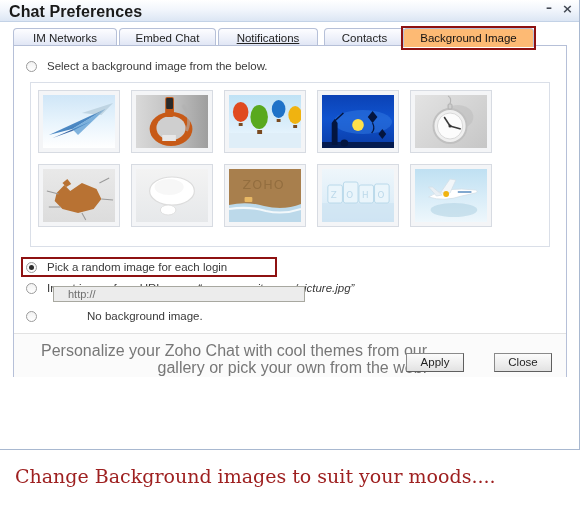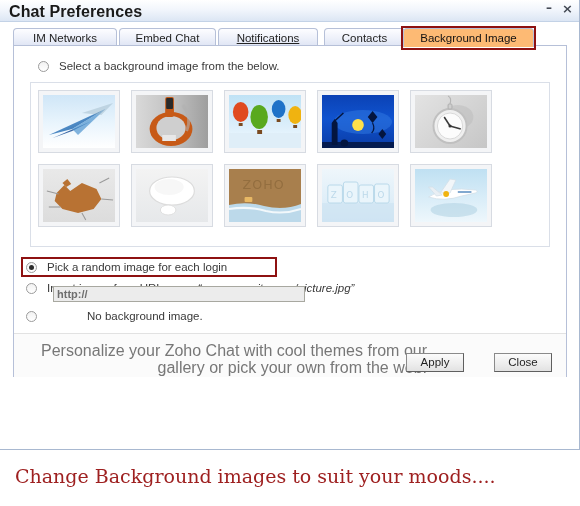--- a/index.html
+++ b/index.html
@@ -180,23 +180,22 @@
   .url-input {
     position: absolute;
     left: 39px; top: 240px;
     width: 252px; height: 16px;
     box-sizing: border-box;
     border: 1px solid #a8a8a0;
     background: #ececec;
     font-family: "Liberation Sans", sans-serif;
     font-size: 11px;
     color: #6f6f6f;
-    padding: 0 3px;
+    padding: 0 14px;
     line-height: 14px;
-    font-weight: bold;
   }
   .url-input::placeholder { color: #6f6f6f; opacity: 1; }
 
   .row-highlight {
     position: absolute;
     border: 2px solid #8e1111;
     box-sizing: border-box;
     pointer-events: none;
   }
 
@@ -300,21 +299,21 @@
       <div class="tab" style="left:13px;  width:104px;">IM Networks</div>
       <div class="tab" style="left:119px; width:97px;">Embed Chat</div>
       <div class="tab" style="left:218px; width:100px;text-decoration:underline;">Notifications</div>
       <div class="tab" style="left:324px; width:81px;">Contacts</div>
       <div class="tab active" style="left:403px; width:131px;">Background Image</div>
       <div class="tab-highlight" style="left:401px; top:4px; width:135px; height:24px;"></div>
     </div>
 
     <div class="panel">
 
-      <div class="radio-row" style="left:12px; top:14px;margin-left:12px;">
+      <div class="radio-row" style="left:12px; top:14px;">
         <span class="radio"></span>
         <span class="radio-label">Select a background image from the below.</span>
       </div>
 
       <div class="gallery">
         <div class="thumbs">
 
           <div class="thumb">
             <div class="thumb-inner art">
                 <div class="art-plane">

